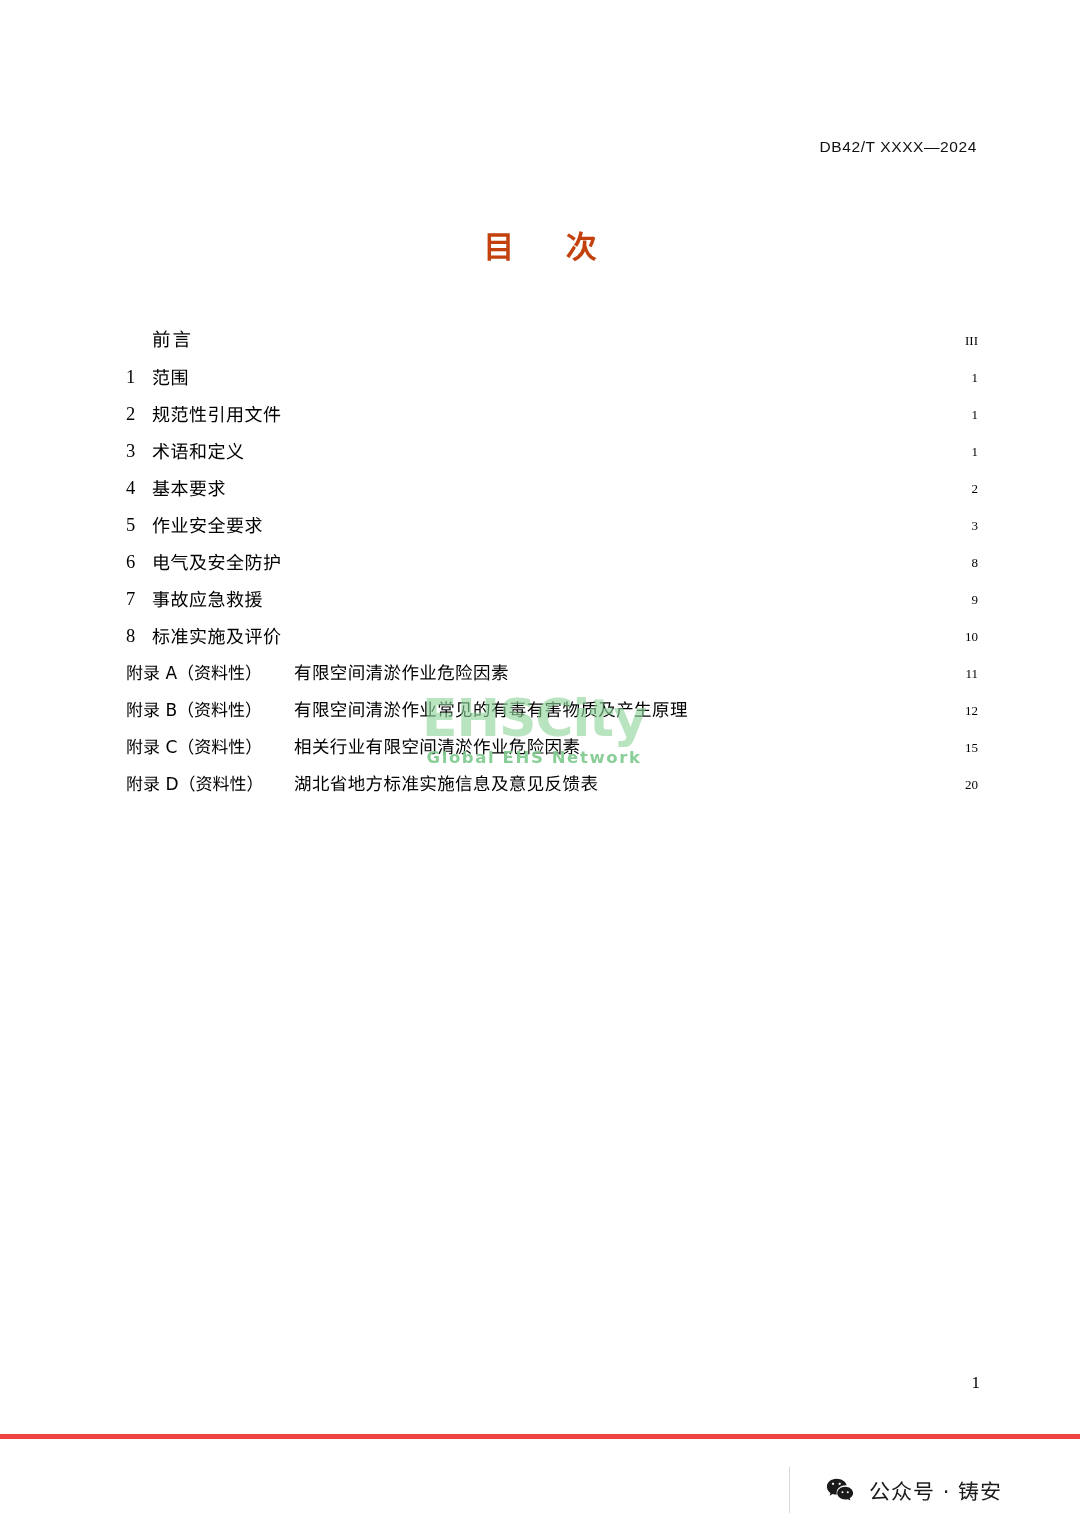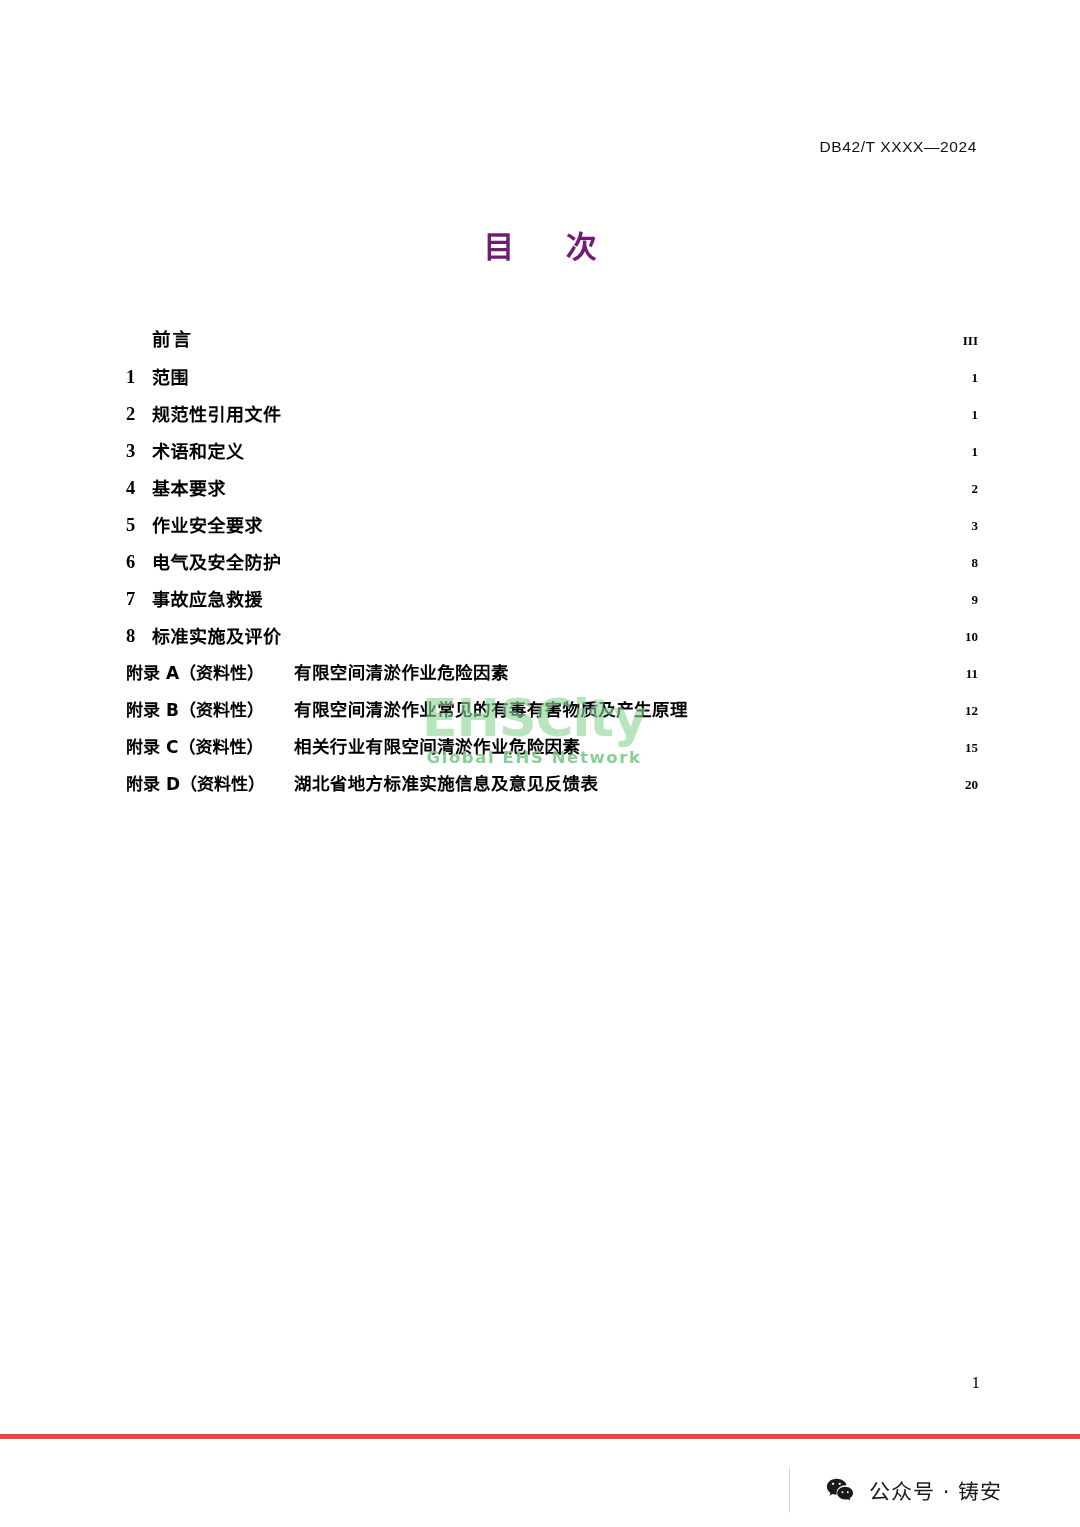--- a/index.html
+++ b/index.html
@@ -40,39 +40,38 @@
     position: absolute;
     top: 222px;
     left: 0;
     width: 1080px;
     text-align: center;
     font-family: "Liberation Serif", serif;
     font-weight: bold;
     font-size: 31px;
     letter-spacing: 22px;
     text-indent: 22px;
-    color: #701a75;
+    color: #c2410c;
   }
 
   
   .toc {
     position: absolute;
     top: 322px;
     left: 126px;
     width: 852px;
   }
 
   .toc-row {
     display: flex;
     align-items: flex-start;
     font-size: 19px;
     line-height: 37px;
     height: 37px;
     white-space: nowrap;
-    font-weight: bold;
   }
 
   .toc-row .num {
     width: 26px;
     flex: 0 0 26px;
     font-family: "Liberation Serif", serif;
     font-size: 18.5px;
   }
 
   .toc-row .label {

